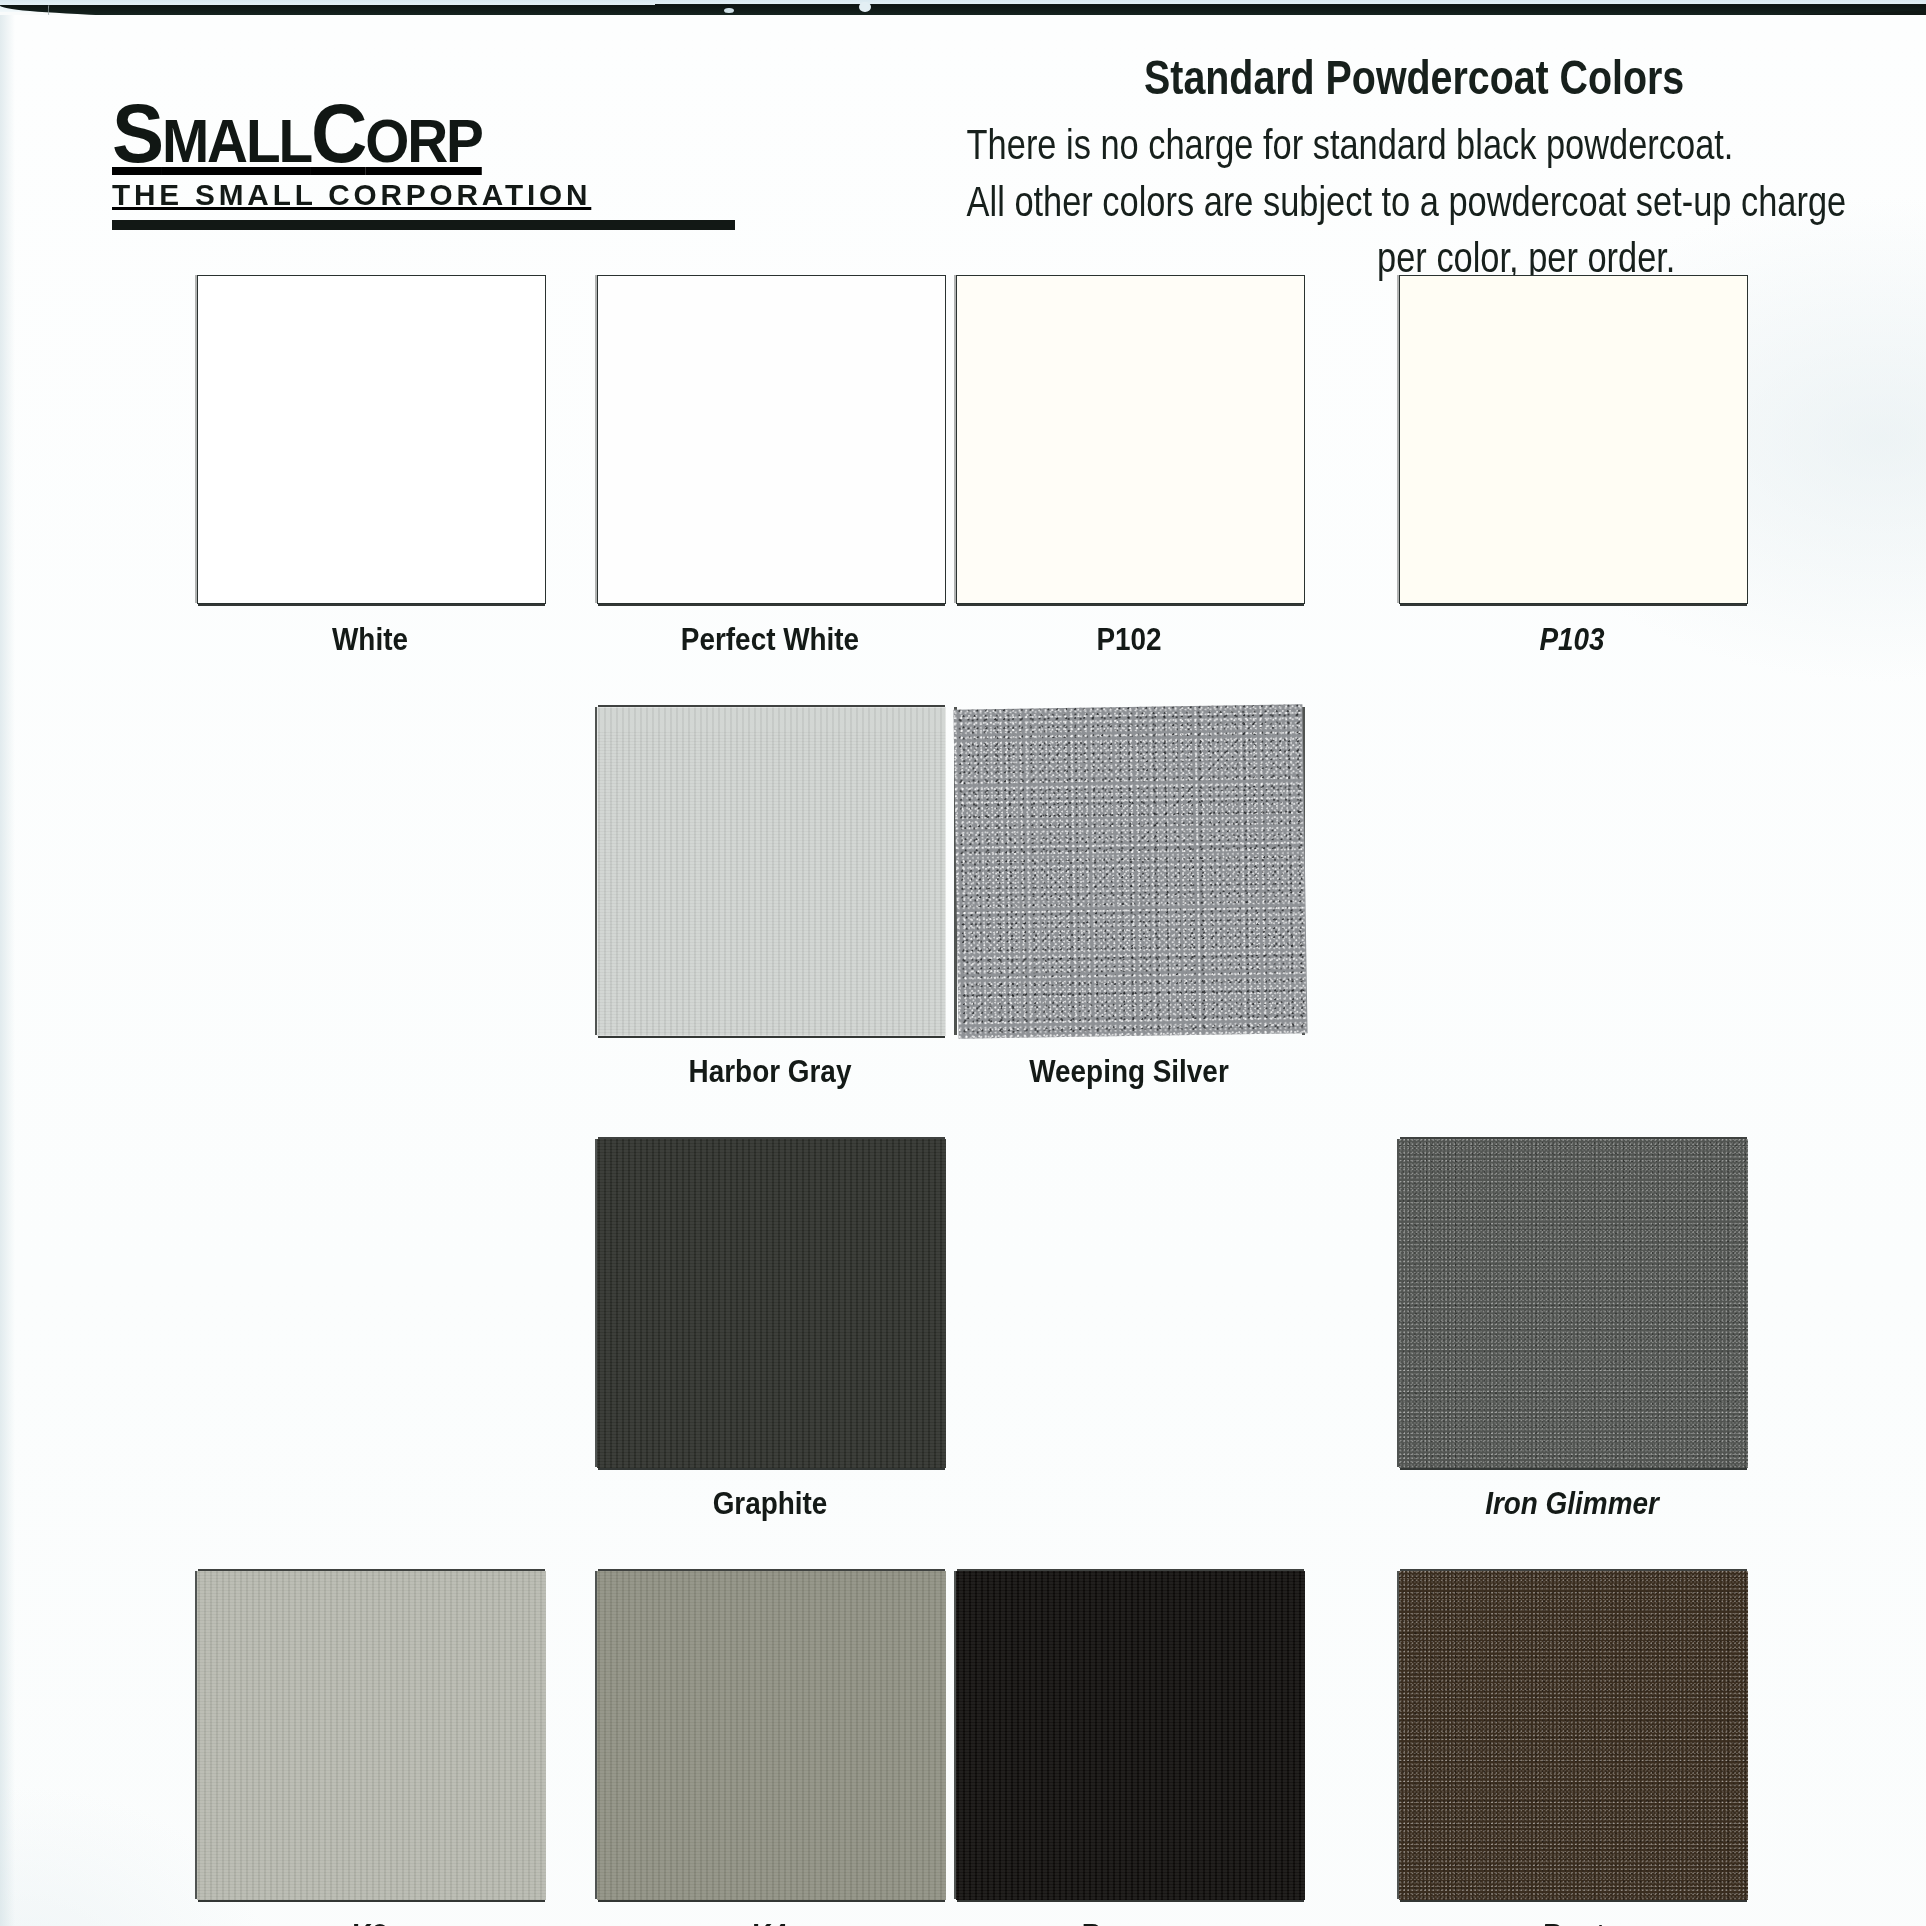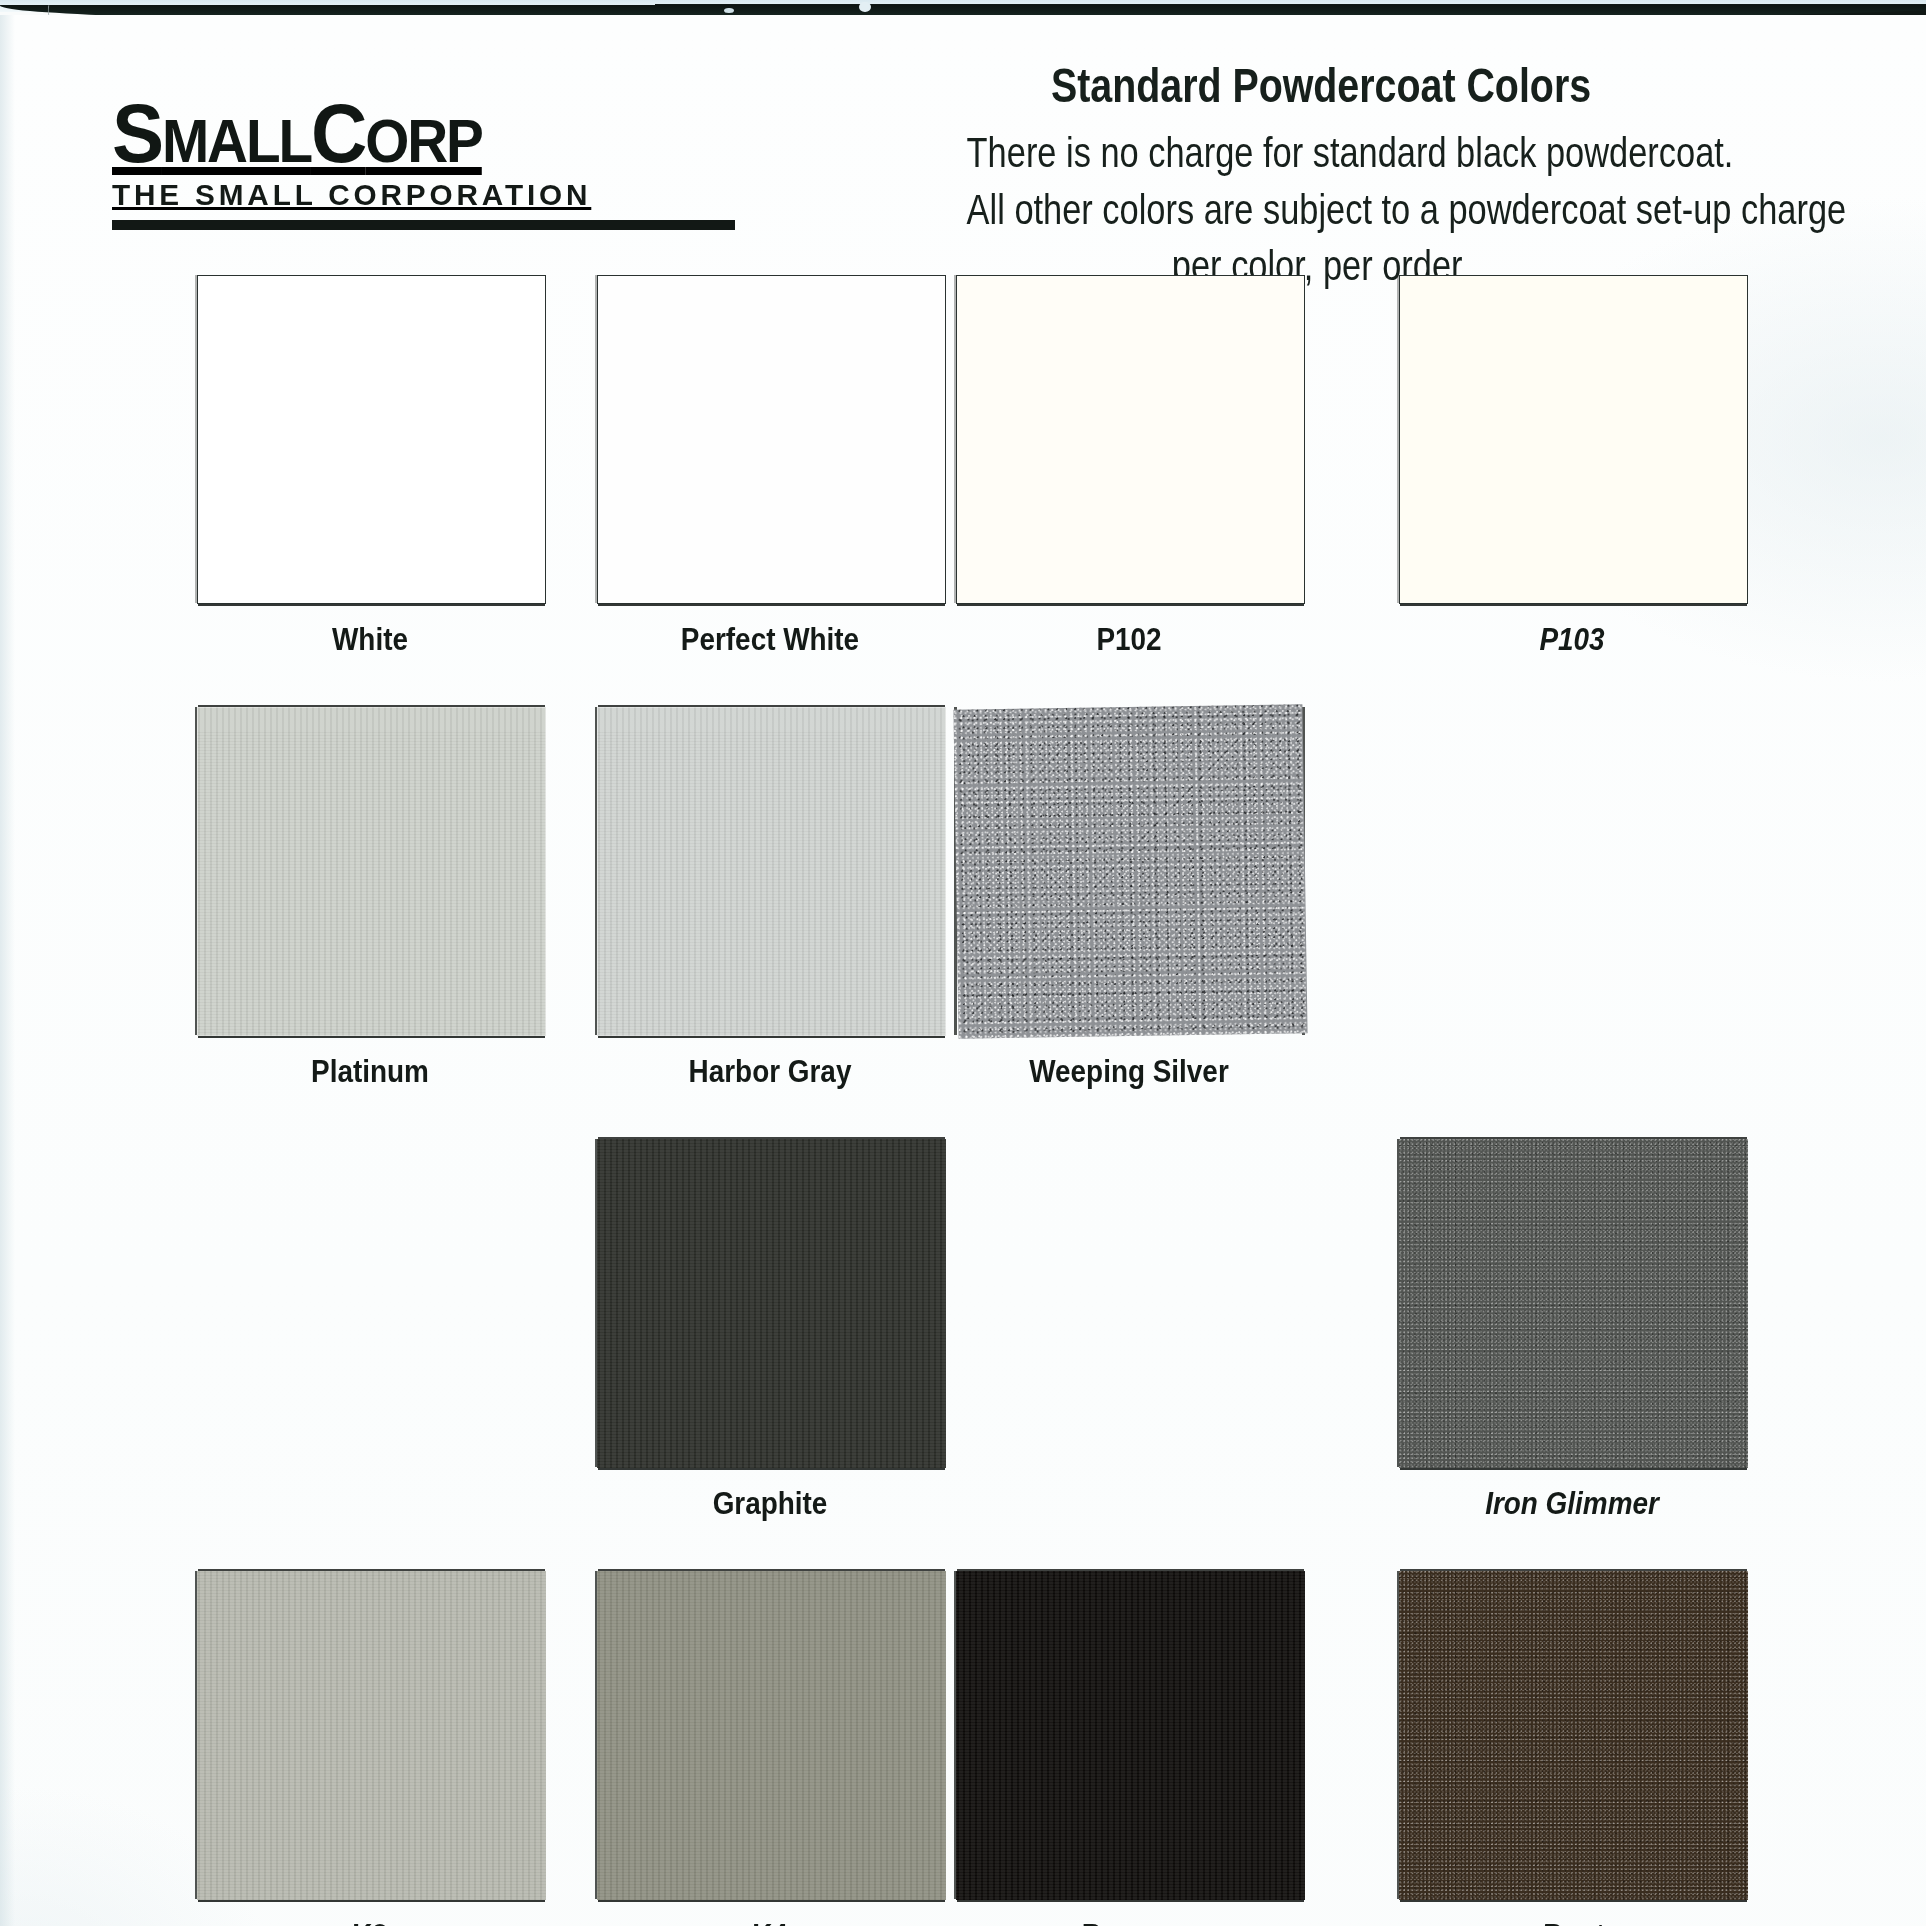--- a/index.html
+++ b/index.html
@@ -68,21 +68,21 @@
     color:#141a17;
     margin-top:6.2px;
     white-space:nowrap;
     transform:scaleX(.99);
     transform-origin:left center;
   }
   #logo-rule{
     margin-top:8.5px;width:623px;height:10px;background:#121815;
   }
 
-  #header-text{position:absolute;left:878px;top:8px;width:886px;text-align:center;}
+  #header-text{position:absolute;left:878px;top:0px;width:886px;text-align:right;}
   #header-title{
     font-family:"Liberation Sans", sans-serif;
     font-weight:bold;font-size:48px;color:#17201c;
     transform:scaleX(.82);transform-origin:center center;
     white-space:nowrap;
     margin-bottom:10.8px;
   }
   .header-line{
     font-family:"Liberation Sans", sans-serif;
     font-size:43px;color:#17201c;line-height:1.32;
@@ -204,30 +204,20 @@
         <div class="swatch-wrap">
           <div class="edge-left" style="opacity: 0.35;"></div>
           <div class="edge-right" style="opacity: 0.35;"></div>
           <div class="edge-bottom"></div>
           <div class="swatch " style="background-color: rgb(255, 253, 244); border: 1.5px solid rgb(42, 50, 48);"></div>
         </div>
         <div class="label">P103</div>
       </div>
     </div>
     <div class="row">
-      <div class="cell col0">
-        <div class="swatch-wrap">
-          <div class="edge-left"></div>
-          <div class="edge-right"></div>
-          <div class="edge-top"></div>
-          <div class="edge-bottom"></div>
-          <div class="swatch tex-brush" style="background-color: rgb(204, 208, 201); box-shadow: rgba(255, 255, 255, 0.5) 0px 0px 0px 0.8px inset;"></div>
-        </div>
-        <div class="label">Platinum</div>
-      </div>
       <div class="cell col1">
         <div class="swatch-wrap">
           <div class="edge-left"></div>
           <div class="edge-right"></div>
           <div class="edge-top"></div>
           <div class="edge-bottom"></div>
           <div class="swatch tex-brush" style="background-color: rgb(207, 211, 208); box-shadow: rgba(255, 255, 255, 0.5) 0px 0px 0px 0.8px inset;"></div>
         </div>
         <div class="label">Harbor Gray</div>
       </div>

